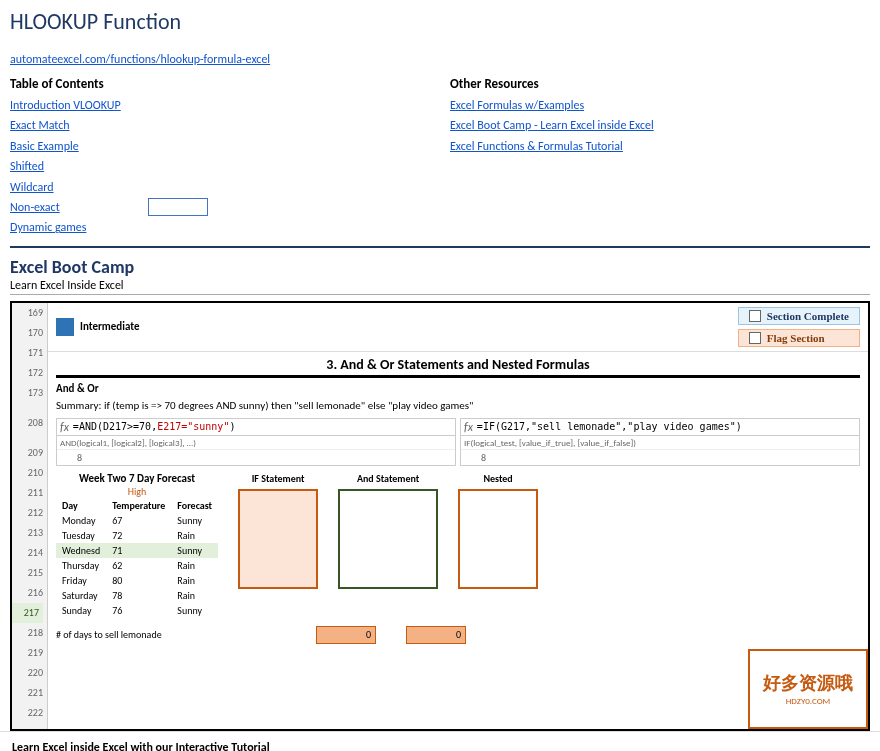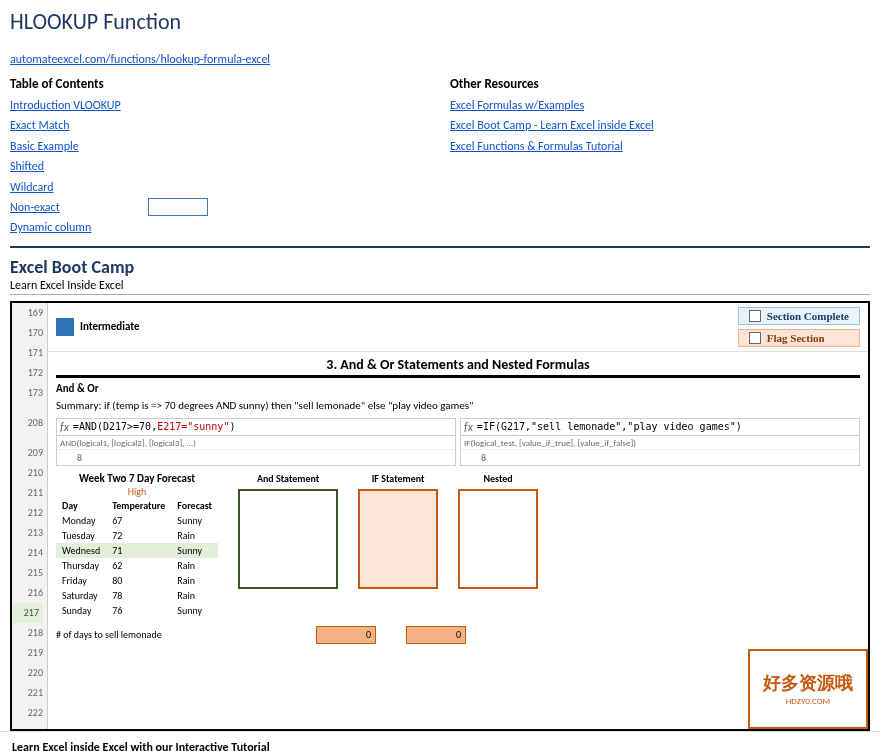--- a/index.html
+++ b/index.html
@@ -417,21 +417,21 @@
     <div class="toc-title">Table of Contents</div>
     <a class="toc-link">Introduction VLOOKUP</a>
     <a class="toc-link">Exact Match</a>
     <a class="toc-link">Basic Example</a>
     <a class="toc-link">Shifted</a>
     <a class="toc-link">Wildcard</a>
     <div class="nonexact-row">
       <a class="toc-link">Non-exact</a>
       <span class="blue-cell"></span>
     </div>
-    <a class="toc-link">Dynamic column</a>
+    <a class="toc-link">Dynamic games</a>
   </div>
   <div class="toc-col">
     <div class="toc-title">Other Resources</div>
     <a class="toc-link">Excel Formulas w/Examples</a>
     <a class="toc-link">Excel Boot Camp - Learn Excel inside Excel</a>
     <a class="toc-link">Excel Functions &amp; Formulas Tutorial</a>
   </div>
 </div>
 
 <div class="divider"></div>
@@ -563,26 +563,26 @@
                 <td>Sunday</td>
                 <td>76</td>
                 <td>Sunny</td>
               </tr>
             </tbody>
           </table>
         </div>
 
         <div class="right-columns">
           <div class="col-block">
+            <div class="col-header">IF Statement</div>
+            <div class="orange-box"></div>
+          </div>
+          <div class="col-block">
             <div class="col-header">And Statement</div>
             <div class="green-box"></div>
-          </div>
-          <div class="col-block">
-            <div class="col-header">IF Statement</div>
-            <div class="orange-box"></div>
           </div>
           <div class="col-block">
             <div class="col-header">Nested</div>
             <div class="nested-box"></div>
           </div>
         </div>
       </div>
 
       <div class="bottom-row">
         <div class="bottom-label"># of days to sell lemonade</div>

